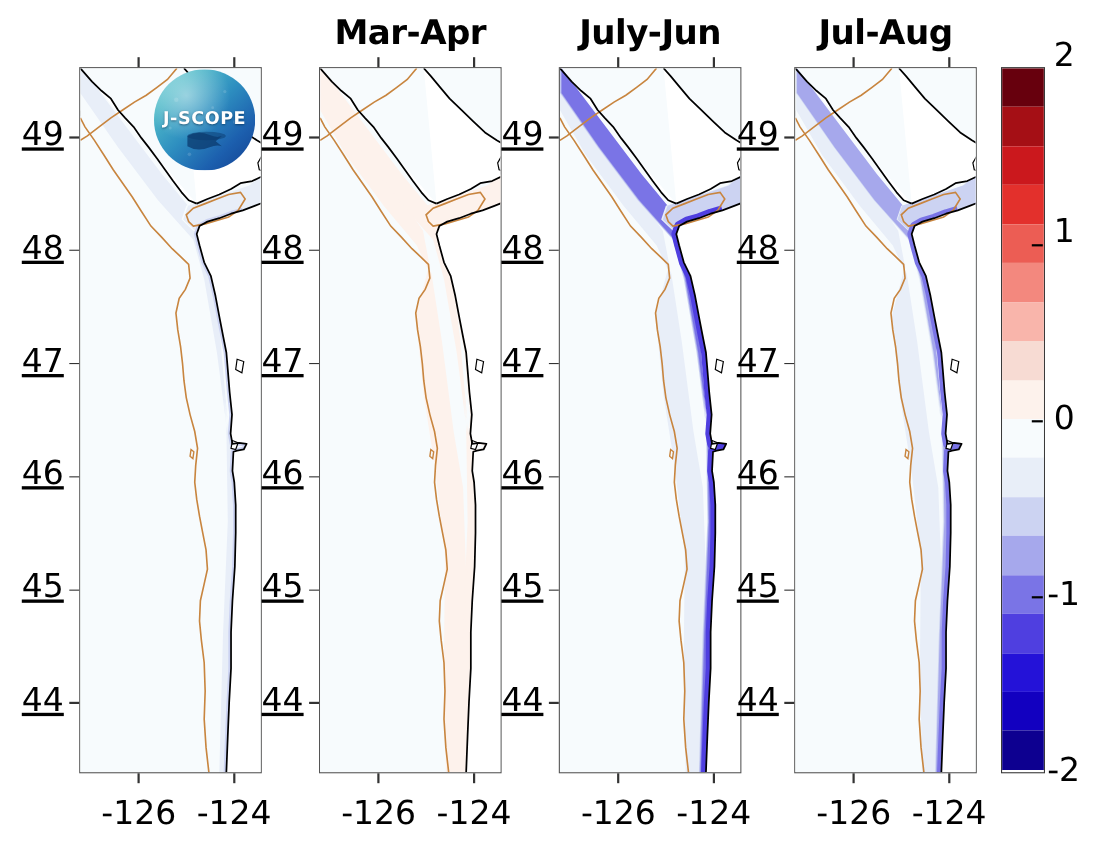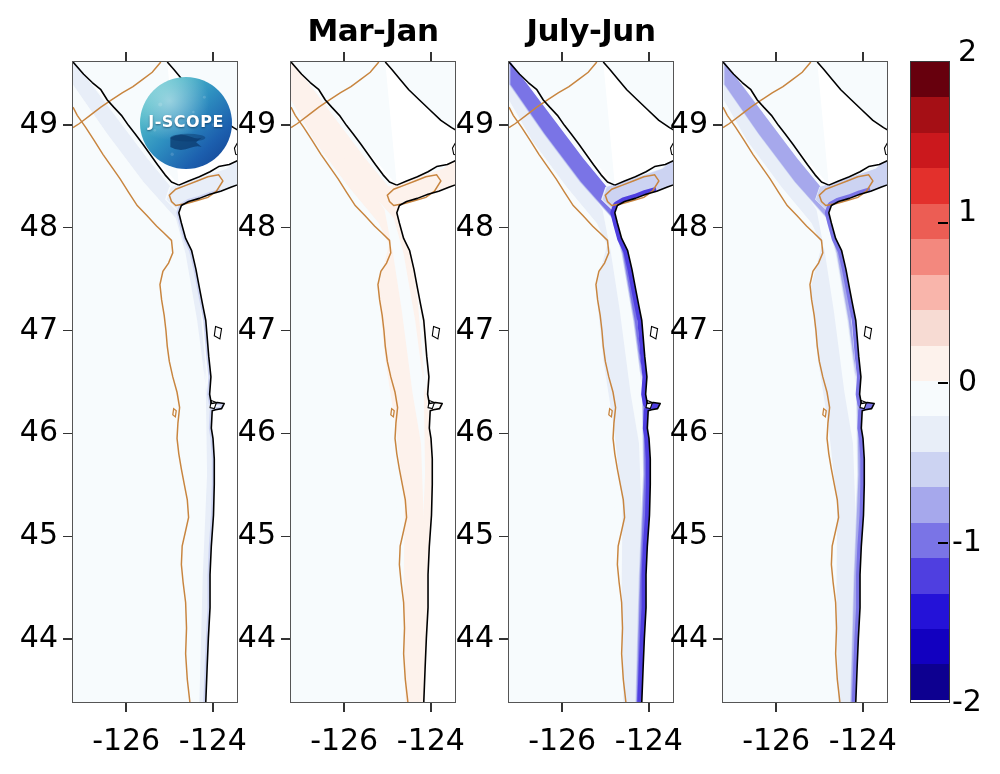--- a/index.html
+++ b/index.html
@@ -33,20 +33,21 @@
   }
 
   .map-svg{position:absolute;left:0;top:0;width:100%;height:100%;display:block;}
 
   .ytick-label{
     position:absolute;
     font-size:30px;
     color:#000;
     text-align:right;
     white-space:nowrap;
+    text-decoration:underline;
   }
   .xtick-label{
     position:absolute;
     font-size:30px;
     color:#000;
     text-align:center;
     white-space:nowrap;
   }
   .tickmark{position:absolute;background:#333;}
   .tick-h{width:9px;height:1.6px;}
@@ -66,21 +67,21 @@
     position:absolute;
     font-size:30px;
     color:#000;
     white-space:nowrap;
   }
   .cbar-tick{position:absolute;width:10px;height:2px;background:#000;}
 
   
   #logo{
     position:absolute;
-    left:140px;top:77px;
+    left:140px;top:63px;
     width:92px;height:92px;
     border-radius:50%;
     overflow:hidden;
   }
   #logo svg{display:block;width:100%;height:100%;}
   #logo .logo-text{
     position:absolute;
     left:0;top:38%;
     width:100%;
     text-align:center;
@@ -89,22 +90,23 @@
     font-size:16px;
     letter-spacing:0.5px;
     text-shadow:0 1px 2px rgba(0,40,70,.6);
   }
 </style>
 </head>
 <body>
 
 <div id="fig">
 
-  <div class="panel-title" style="left:290px;top:12px;width:166px;">Mar-Jan</div>
+  <div class="panel-title" style="left:290px;top:12px;width:166px;">Mar-Apr</div>
   <div class="panel-title" style="left:508px;top:12px;width:166px;">July-Jun</div>
+  <div class="panel-title" style="left:722px;top:12px;width:166px;">Jul-Aug</div>
 
   <div class="panel" id="p1" style="left:72px;width:166px;">
       <svg class="map-svg" viewBox="0 0 166 642" preserveAspectRatio="none">
         <rect width="166" height="642" fill="#f7fbfd"></rect>
         <path d="M0.0 642.0 L114.9 642.0 L109.7 537.1 L106.2 434.2 L97.5 331.3 L86.7 228.4 L93.2 177.0 L71.5 141.0 L36.8 94.7 L0.0 43.2 Z" fill="#f7fbfd"></path>
         <path d="M115.7 642.0 L127.9 642.0 L132.2 557.6 L133.1 465.0 L130.0 382.7 L121.4 331.3 L110.5 249.0 L101.0 187.3 L88.9 161.5 L58.5 125.5 L23.8 79.2 L0.0 38.1 L0.0 22.6 L34.7 68.9 L67.2 110.1 L93.2 148.2 L99.7 182.1 L88.0 226.3 L95.4 298.4 L106.2 367.3 L114.9 444.5 L114.0 531.9 L115.7 642.0 Z" fill="#f7fbfd"></path>
         <path d="M116.5 642.0 L128.6 642.0 L133.0 557.6 L133.8 465.0 L130.8 382.7 L122.1 331.3 L111.3 249.0 L101.8 187.3 L89.6 161.5 L59.3 125.5 L24.6 79.2 L0.8 38.1 L0.8 22.6 L35.5 68.9 L68.0 110.1 L94.0 148.2 L100.5 182.1 L88.8 226.3 L96.1 298.4 L107.0 367.3 L115.6 444.5 L114.8 531.9 L116.5 642.0 Z" fill="#f7fbfd"></path>
         <path d="M117.3 642.0 L129.4 642.0 L133.8 557.6 L134.6 465.0 L131.6 382.7 L122.9 331.3 L112.1 249.0 L102.5 187.3 L90.4 161.5 L60.1 125.5 L25.4 79.2 L1.6 38.1 L1.6 22.6 L36.2 68.9 L68.7 110.1 L94.7 148.2 L101.2 182.1 L89.5 226.3 L96.9 298.4 L107.7 367.3 L116.4 444.5 L115.5 531.9 L117.3 642.0 Z" fill="#f7fbfd"></path>
         <path d="M127.9 642.0 L135.7 642.0 L138.7 557.6 L143.0 454.7 L140.9 377.6 L136.5 341.6 L125.7 259.3 L114.0 192.4 L104.0 156.4 L71.5 120.4 L34.7 72.0 L0.0 22.6 L0.0 0.0 L36.8 48.4 L73.7 96.7 L106.2 135.8 L117.0 174.9 L127.0 243.8 L134.4 326.1 L135.7 413.6 L131.3 516.5 L127.9 642.0 Z" fill="#e8eef8"></path>
         <path d="M128.6 642.0 L136.4 642.0 L139.5 557.6 L143.8 454.7 L141.6 377.6 L137.3 341.6 L126.5 259.3 L114.8 192.4 L104.8 156.4 L72.3 120.4 L35.5 72.0 L0.8 22.6 L0.8 0.0 L37.6 48.4 L74.5 96.7 L107.0 135.8 L117.8 174.9 L127.8 243.8 L135.1 326.1 L136.4 413.6 L132.1 516.5 L128.6 642.0 Z" fill="#e8eef8"></path>

